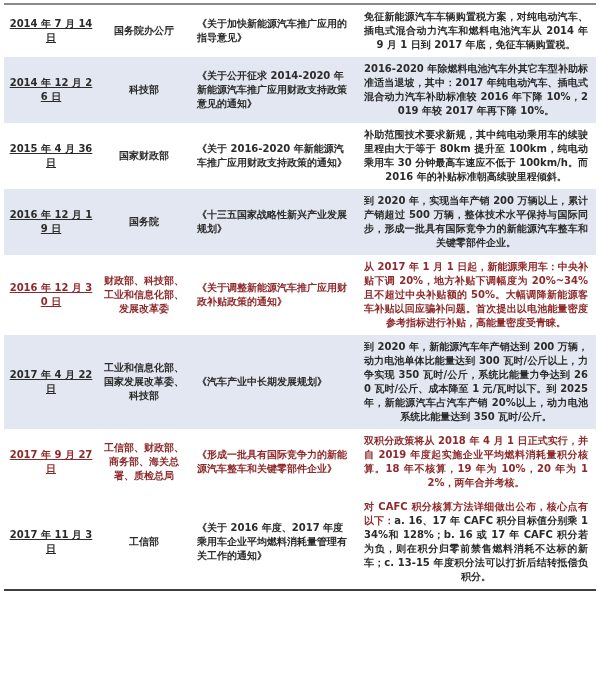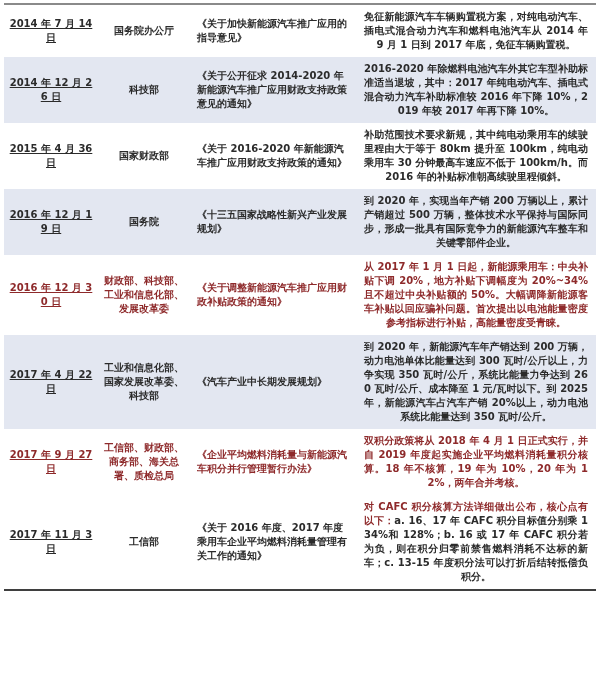--- a/index.html
+++ b/index.html
@@ -107,21 +107,21 @@
     <td class="c-dept">工业和信息化部、国家发展改革委、科技部</td>
     <td class="c-title">《汽车产业中长期发展规划》</td>
     <td class="c-content">
       <span class="red-text"></span><span>到 2020 年，新能源汽车年产销达到 200 万辆，动力电池单体比能量达到 300 瓦时/公斤以上，力争实现 350 瓦时/公斤，系统比能量力争达到 260 瓦时/公斤、成本降至 1 元/瓦时以下。到 2025 年，新能源汽车占汽车产销 20%以上，动力电池系统比能量达到 350 瓦时/公斤。</span>
     </td>
   </tr>
 
   <tr class="highlight">
     <td class="c-date">2017 年 9 月 27 日</td>
     <td class="c-dept">工信部、财政部、商务部、海关总署、质检总局</td>
-    <td class="c-title">《企业平均燃料消耗量与新能源汽车积分并行管理暂行办法》</td>
+    <td class="c-title">《形成一批具有国际竞争力的新能源汽车整车和关键零部件企业》</td>
     <td class="c-content">
       <span class="red-text"></span><span>双积分政策将从 2018 年 4 月 1 日正式实行，并自 2019 年度起实施企业平均燃料消耗量积分核算。18 年不核算，19 年为 10%，20 年为 12%，两年合并考核。</span>
     </td>
   </tr>
 
   <tr>
     <td class="c-date">2017 年 11 月 3 日</td>
     <td class="c-dept">工信部</td>
     <td class="c-title">《关于 2016 年度、2017 年度乘用车企业平均燃料消耗量管理有关工作的通知》</td>
     <td class="c-content">

